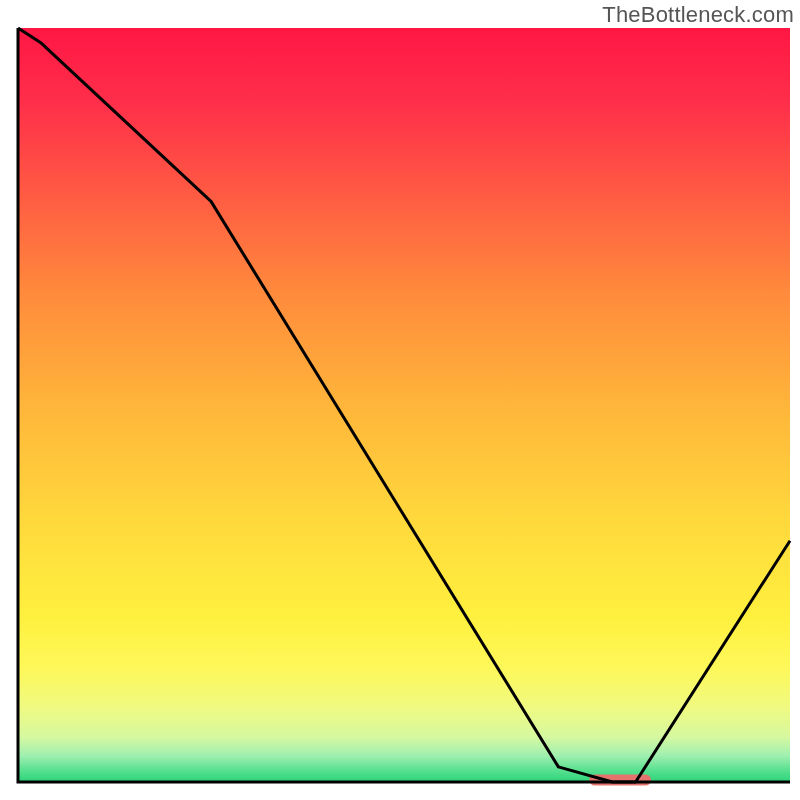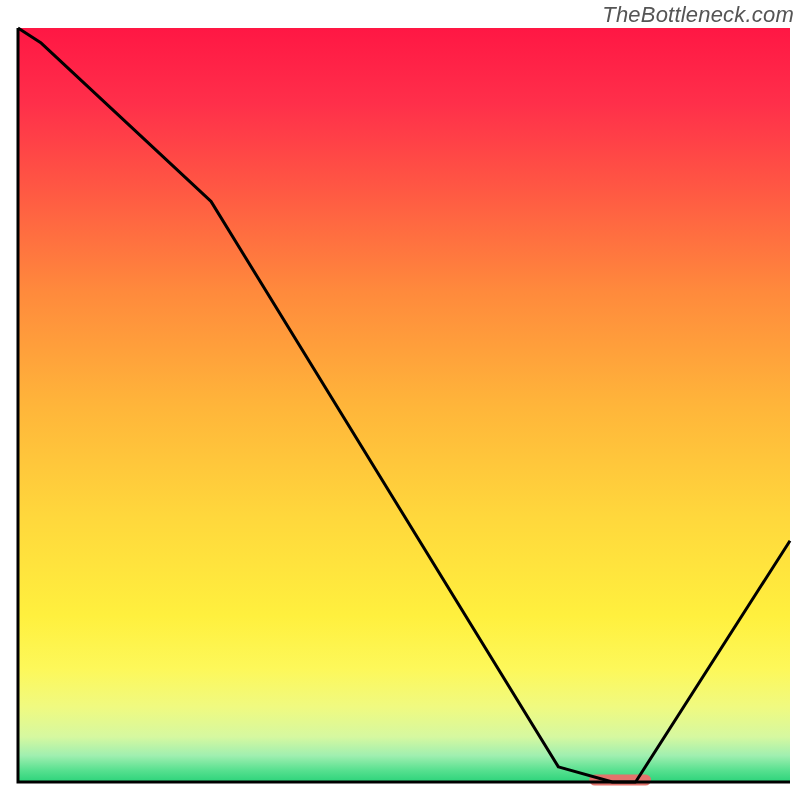--- a/index.html
+++ b/index.html
@@ -7,21 +7,20 @@
     padding: 0;
     width: 800px;
     height: 800px;
     background: #ffffff;
     font-family: Arial, Helvetica, sans-serif;
   }
   .chart-container {
     position: relative;
     width: 800px;
     height: 800px;
-    font-style: italic;
   }
   .watermark {
     position: absolute;
     top: 2px;
     right: 6px;
     color: #555555;
     font-size: 22px;
     font-family: Arial, sans-serif;
     z-index: 10;
     letter-spacing: 0.2px;

